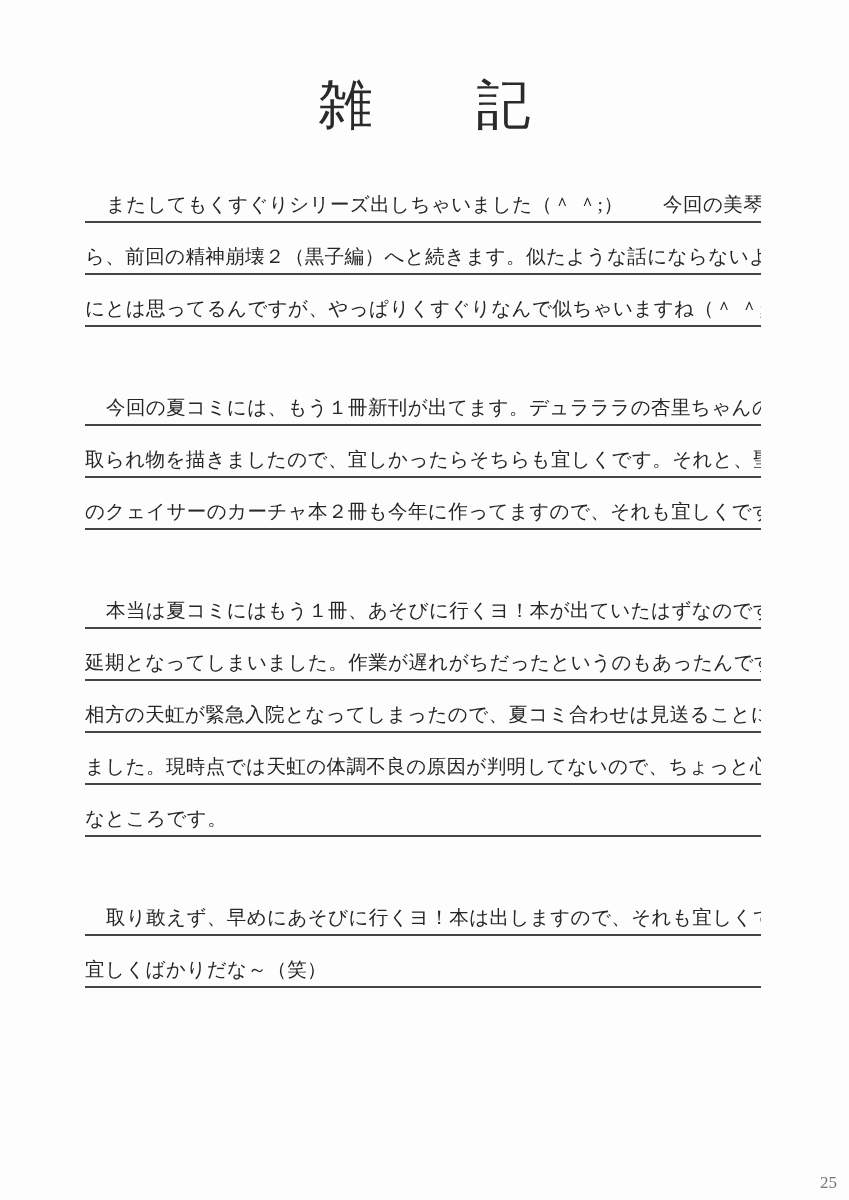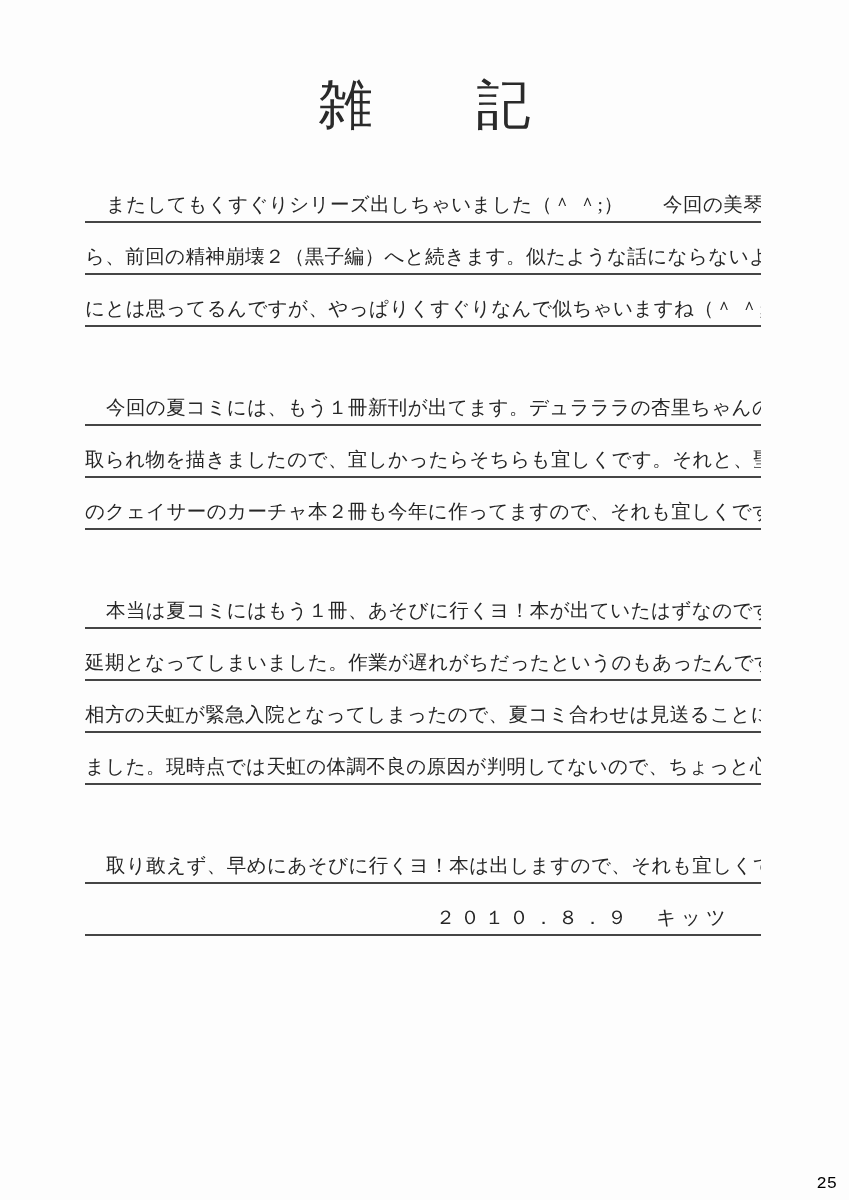--- a/index.html
+++ b/index.html
@@ -59,22 +59,21 @@
   .date-row {
     justify-content: flex-end;
     padding-right: 30px;
     letter-spacing: 5px;
   }
   .page-number {
     position: absolute;
     right: 12px;
     bottom: 7px;
     font-size: 17px;
-    color: #000000;
-    font-family: Liberation Mono, monospace;
+    color: #737373;
   }
 </style>
 </head>
 <body>
 
 <div class="page">
 
   <div class="title">
     <span>雑</span>
     <span>記</span>
@@ -92,24 +91,25 @@
       <div class="line indent">今回の夏コミには、もう１冊新刊が出てます。デュラララの杏里ちゃんの寝</div>
       <div class="line">取られ物を描きましたので、宜しかったらそちらも宜しくです。それと、聖痕</div>
       <div class="line">のクェイサーのカーチャ本２冊も今年に作ってますので、それも宜しくです。</div>
     </div>
 
     <div class="para">
       <div class="line indent">本当は夏コミにはもう１冊、あそびに行くヨ！本が出ていたはずなのですが、</div>
       <div class="line">延期となってしまいました。作業が遅れがちだったというのもあったんですが、</div>
       <div class="line">相方の天虹が緊急入院となってしまったので、夏コミ合わせは見送ることにし</div>
       <div class="line">ました。現時点では天虹の体調不良の原因が判明してないので、ちょっと心配</div>
+      <div class="line">なところです。</div>
     </div>
 
     <div class="para">
       <div class="line indent">取り敢えず、早めにあそびに行くヨ！本は出しますので、それも宜しくです。</div>
-      <div class="line date-row">２０１０．８．９　キッツ</div>
+      <div class="line">宜しくばかりだな～（笑）</div>
     </div>
 
   </div>
 
   <div class="page-number">25</div>
 
 </div>
 
 </body></html>

